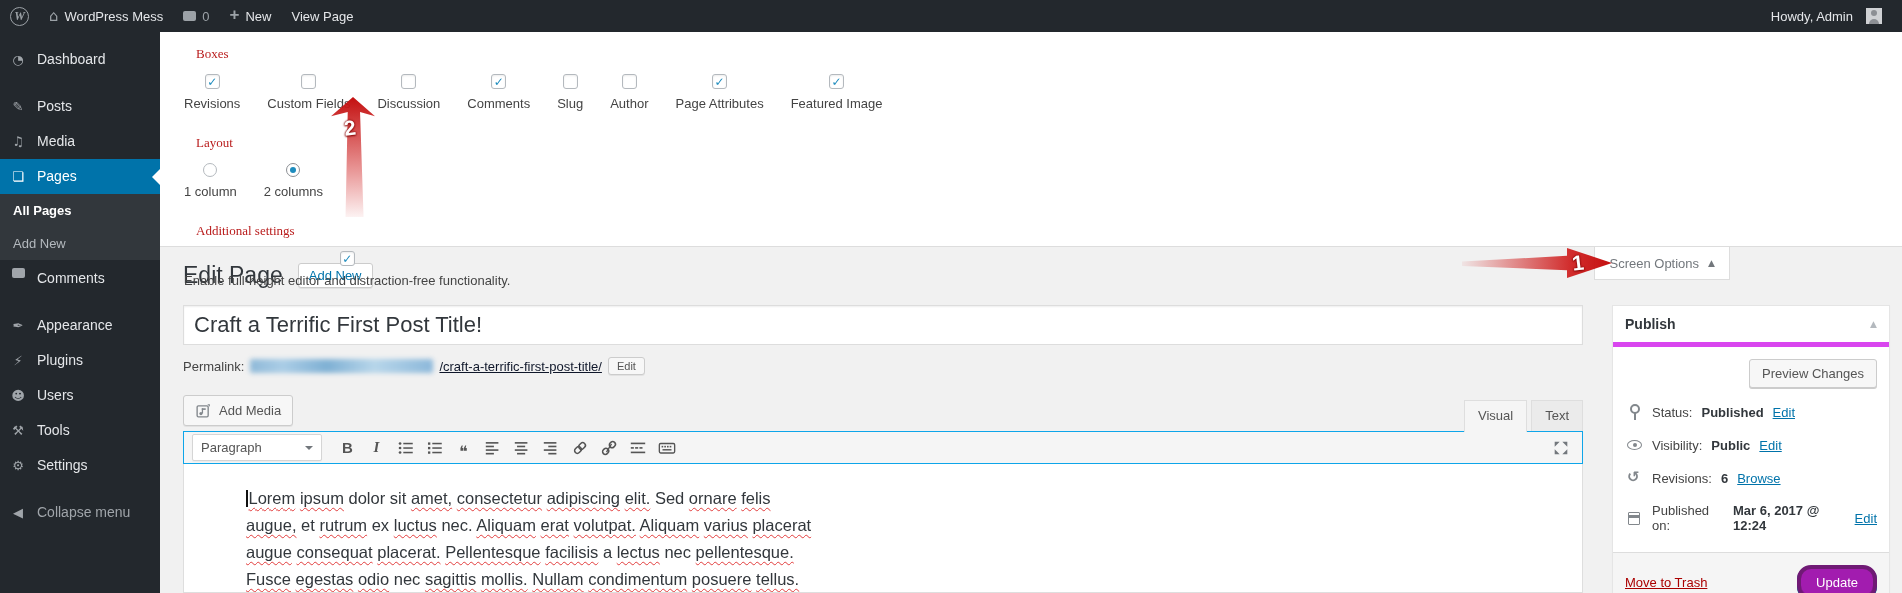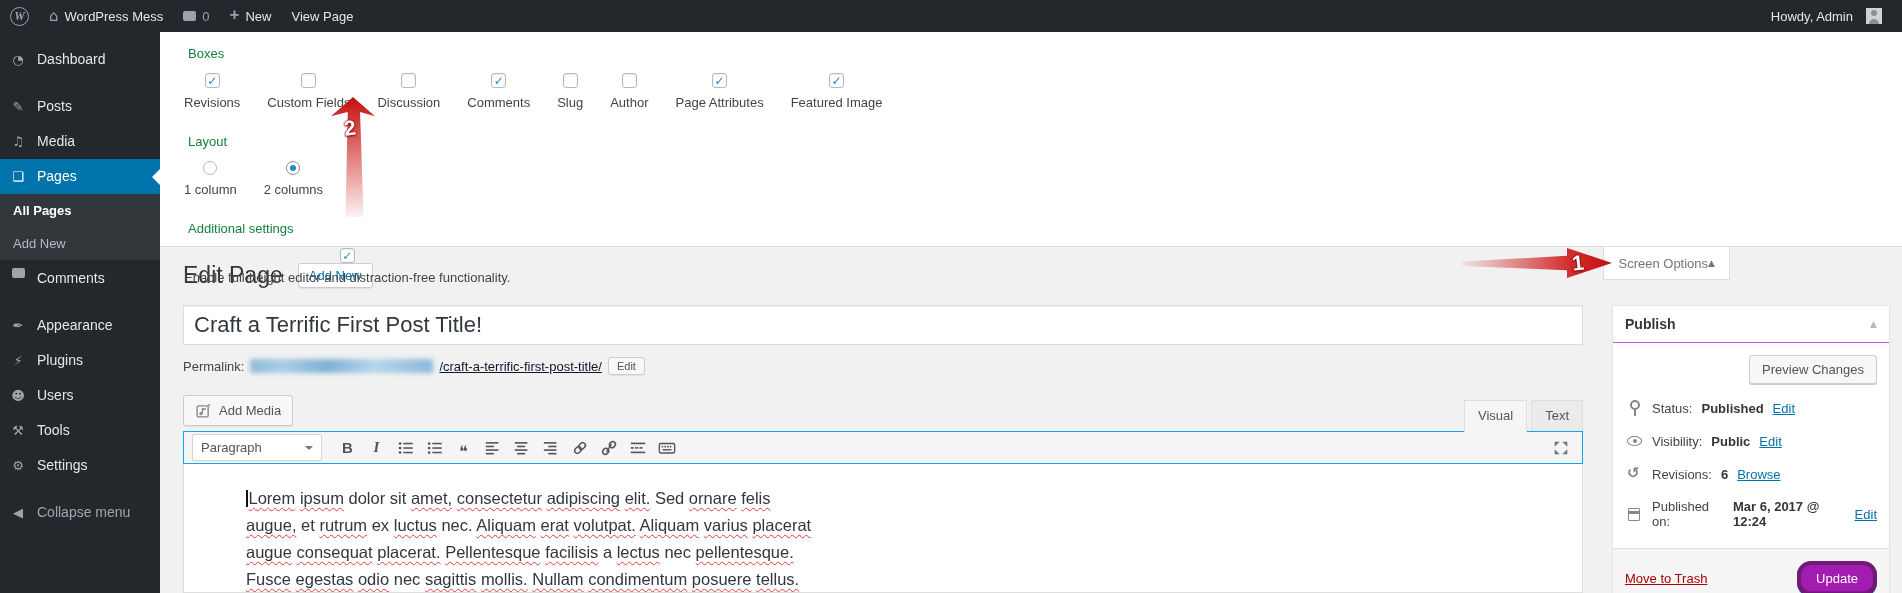--- a/index.html
+++ b/index.html
@@ -37,34 +37,34 @@
   .mitem.subitem.current{color:#fff;font-weight:700;}
   .mitem.separator{height:12px;padding:0;}
   [data-icon="comment-bubble-icon"]{font-size:0;}
   [data-icon="comment-bubble-icon"]::before{content:"";display:inline-block;width:13px;height:10px;
     background:#a0a5aa;border-radius:2px;position:relative;}
   .mitem.collapse-item{color:#a0a5aa;}
 
   
   #so-panel{position:absolute;left:160px;top:32px;width:1742px;height:215px;background:#fff;
     border-bottom:1px solid #ddd;box-sizing:border-box;padding:14px 0 0 24px;color:#444;font-size:13px;z-index:4;}
-  .so-legend{margin:0 4px 12px;color:#15803d;}
+  .so-legend{margin:0 12px 12px;color:#b91c1c;font-family:Liberation Serif, serif;}
   .so-row{display:flex;align-items:center;gap:27px;margin-bottom:24px;}
   .cbx{display:flex;align-items:center;gap:7px;cursor:pointer;color:#444;white-space:nowrap;flex-direction:column;}
   .cb{width:15px;height:15px;box-sizing:border-box;border:1px solid #b4b9be;border-radius:3px;background:#fff;
     box-shadow:inset 0 1px 2px rgba(0,0,0,.08);display:flex;align-items:center;justify-content:center;
     font-family:"DejaVu Sans",sans-serif;font-size:12px;color:#1e8cbe;}
   .cb.checked::after{content:"✓";font-weight:700;}
   .rb{width:14px;height:14px;box-sizing:border-box;border:1px solid #b4b9be;border-radius:50%;background:#fff;position:relative;}
   .rb.selected{border-color:#8c8f94;}
   .rb.selected::after{content:"";position:absolute;top:3px;left:3px;right:3px;bottom:3px;border-radius:50%;background:#1e8cbe;}
 
   
   #so-tab{position:absolute;top:247px;right:172px;height:33px;background:#fff;border:1px solid #ddd;border-top:none;
-    display:flex;align-items:center;padding:0 14px;font-size:13px;color:#72777c;cursor:pointer;z-index:5;box-sizing:border-box;}
+    display:flex;align-items:center;gap:9px;padding:0 14px;font-size:13px;color:#72777c;cursor:pointer;z-index:5;box-sizing:border-box;}
   .tab-caret{font-size:9px;color:#72777c;font-family:"DejaVu Sans",sans-serif;}
 
   
   .anno{position:absolute;z-index:20;pointer-events:none;}
   #arrow1{left:1462px;top:245px;width:150px;height:36px;}
   #arrow1 .shape{position:absolute;top:0;left:0;width:100%;height:100%;
     background:linear-gradient(90deg,rgba(216,60,60,.07),rgba(205,18,18,.88) 72%,#c40f0f);
     clip-path:polygon(0 46%,70% 30%,70% 8%,100% 50%,70% 92%,70% 70%,0 58%);}
   #arrow1 .arrow-num{right:28px;top:6px;}
   #arrow2{left:331px;top:97px;width:44px;height:120px;}
@@ -118,21 +118,21 @@
     padding:21px 0 0 62px;overflow:hidden;cursor:text;}
   .ed-line{font-size:16.5px;line-height:27px;color:#32373c;white-space:nowrap;}
   .sp{text-decoration:underline;text-decoration-style:wavy;text-decoration-color:#e23d3d;
     text-decoration-thickness:1px;text-underline-offset:3px;}
   .caret{display:inline-block;width:1.5px;height:17px;background:#111;vertical-align:-3px;margin-right:1px;}
 
   
   #publish{position:absolute;left:1612px;top:305px;width:278px;background:#fff;border:1px solid #e5e5e5;
     box-shadow:0 1px 1px rgba(0,0,0,.04);box-sizing:border-box;font-size:13px;color:#444;z-index:5;}
   .pub-head{display:flex;justify-content:space-between;align-items:center;padding:10px 12px;
-    border-bottom:1px solid #d946ef;font-size:14px;font-weight:700;color:#32373c;cursor:pointer;}
+    border-bottom:5px solid #d946ef;font-size:14px;font-weight:700;color:#32373c;cursor:pointer;}
   .pub-caret{font-size:9px;color:#b4b9be;font-weight:400;font-family:"DejaVu Sans",sans-serif;}
   .pub-body{padding:12px 12px 2px;}
   .preview-btn{display:block;margin-left:auto;font-size:13px;color:#555;background:#f7f7f7;border:1px solid #ccc;
     border-radius:3px;padding:6px 12px;cursor:pointer;box-shadow:0 1px 0 #ccc;margin-bottom:16px;}
   .pub-row{display:flex;align-items:center;gap:9px;margin:0 0 17px 2px;}
   .prow-value{color:#32373c;}
   .prow-link{color:#0073aa;text-decoration:underline;cursor:pointer;}
   .pub-foot{display:flex;justify-content:space-between;align-items:center;background:#f5f5f5;
     border-top:1px solid #ddd;padding:12px;}
   .trash-link{color:#a00;text-decoration:underline;cursor:pointer;}

